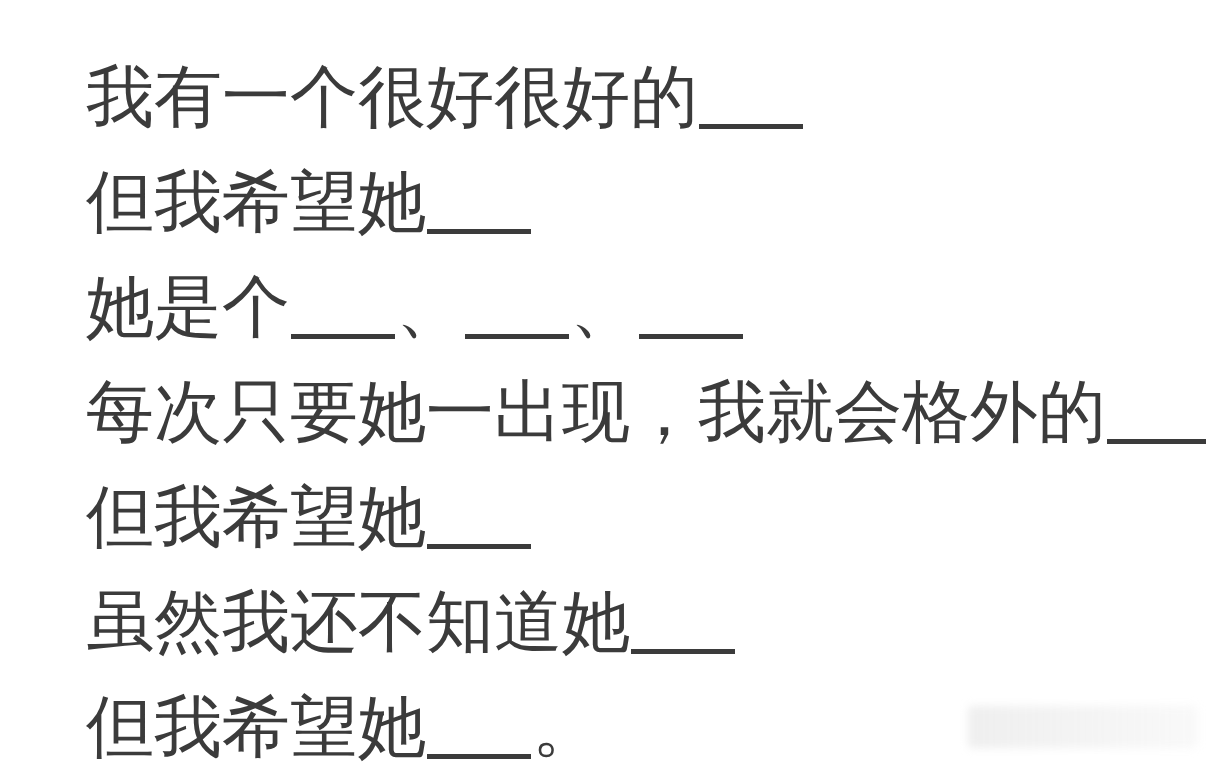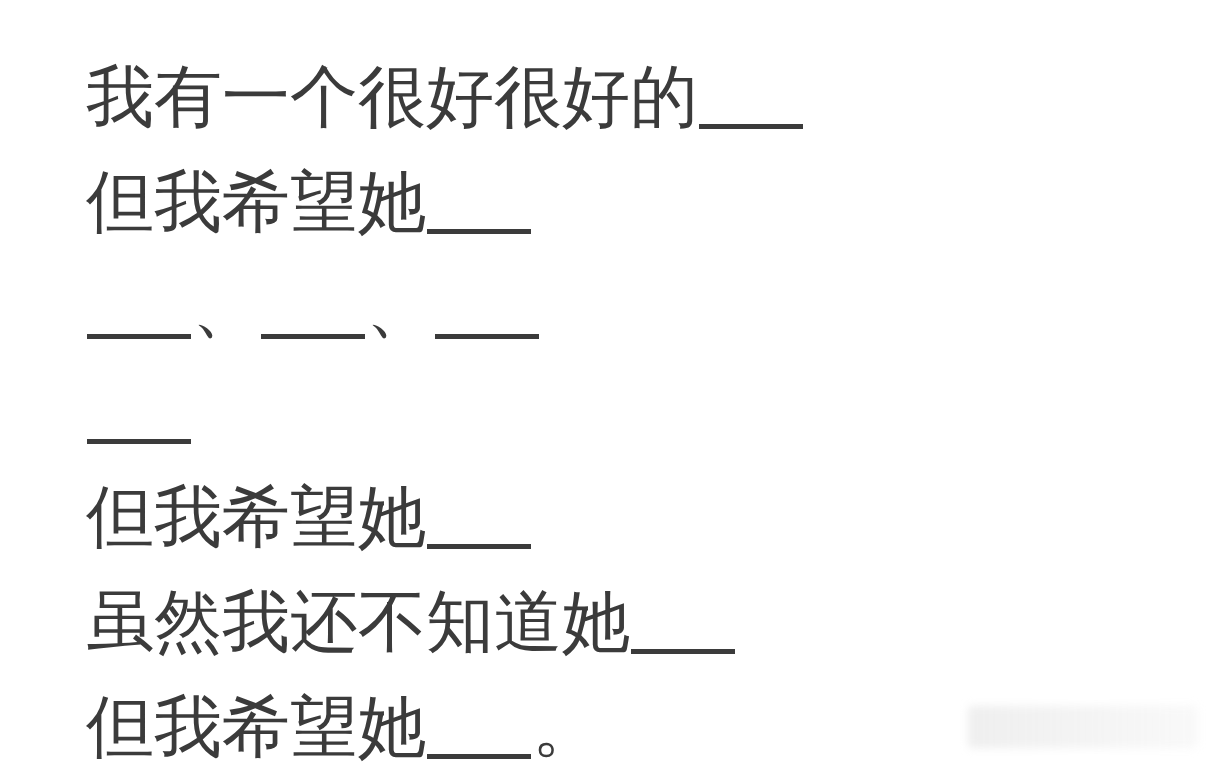--- a/index.html
+++ b/index.html
@@ -32,27 +32,29 @@
 <div class="doc" id="doc">
     <div class="line">
       <span class="seg">我有一个很好很好的</span>
       <span class="blank"></span>
     </div>
     <div class="line">
       <span class="seg">但我希望她</span>
       <span class="blank"></span>
     </div>
     <div class="line">
+      <span class="seg">她是个</span>
       <span class="blank"></span>
       <span class="seg">、</span>
       <span class="blank"></span>
       <span class="seg">、</span>
       <span class="blank"></span>
     </div>
     <div class="line">
+      <span class="seg">每次只要她一出现，我就会格外的</span>
       <span class="blank"></span>
     </div>
     <div class="line">
       <span class="seg">但我希望她</span>
       <span class="blank"></span>
     </div>
     <div class="line">
       <span class="seg">虽然我还不知道她</span>
       <span class="blank"></span>
     </div>

